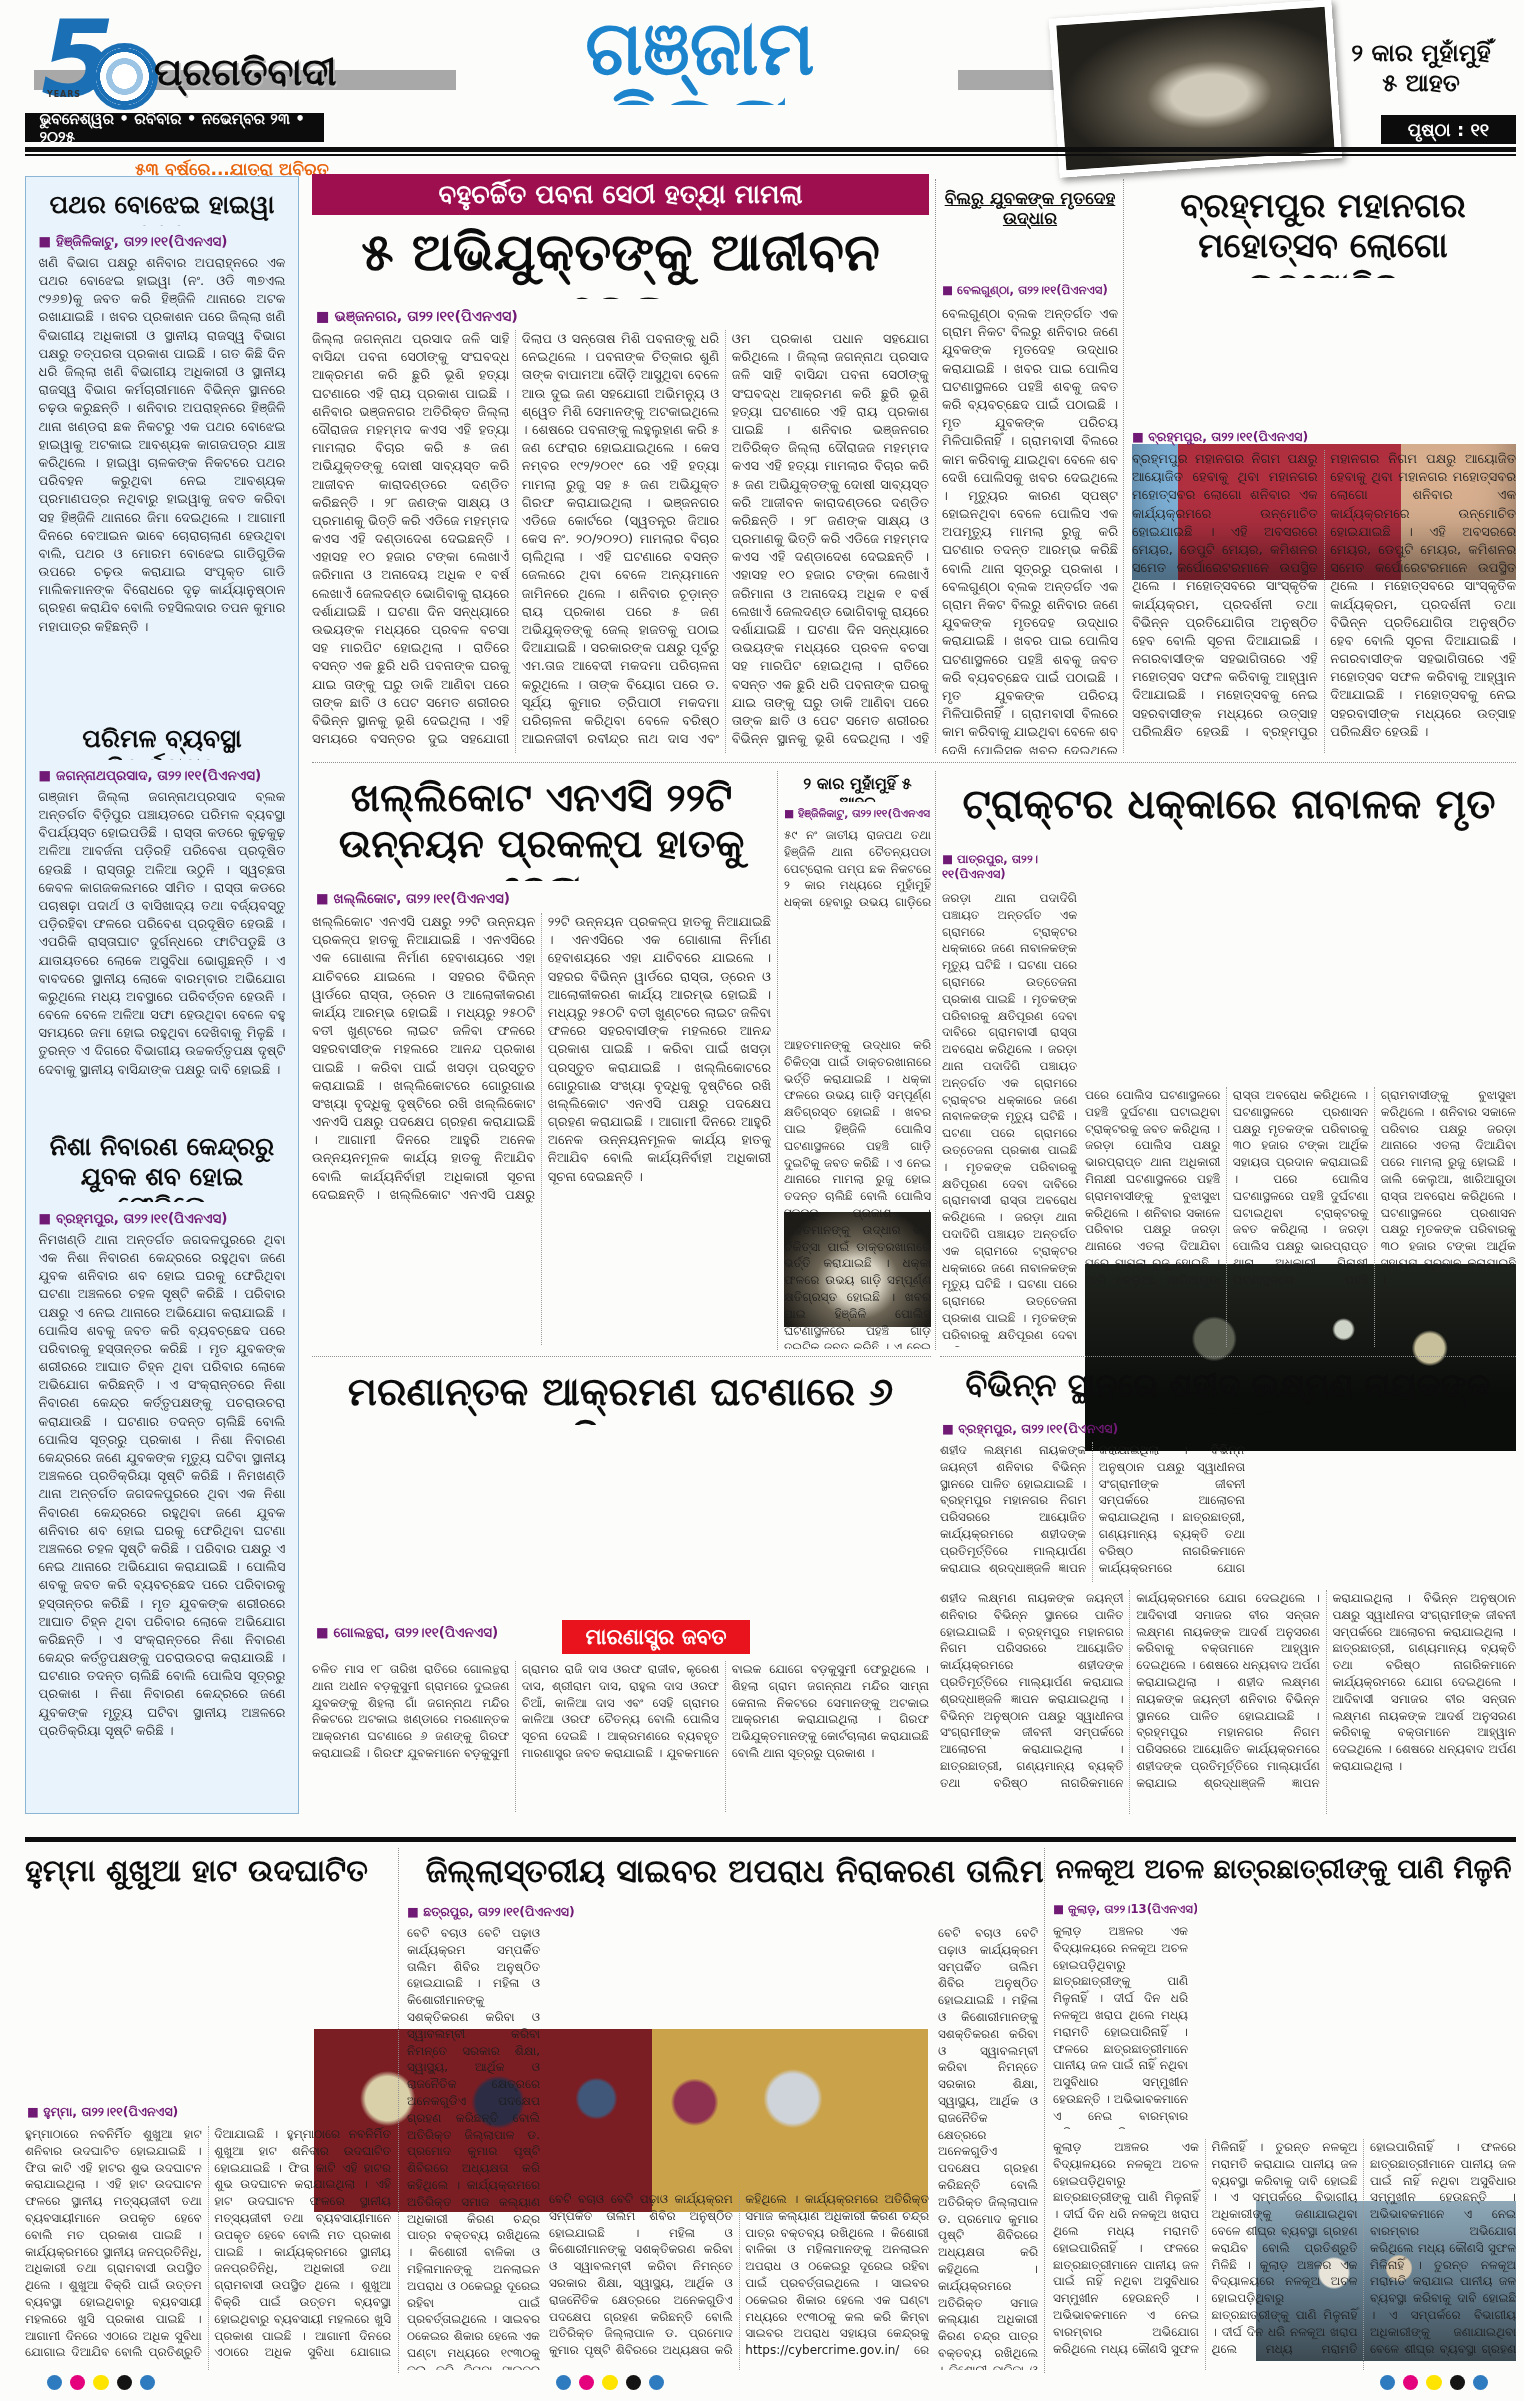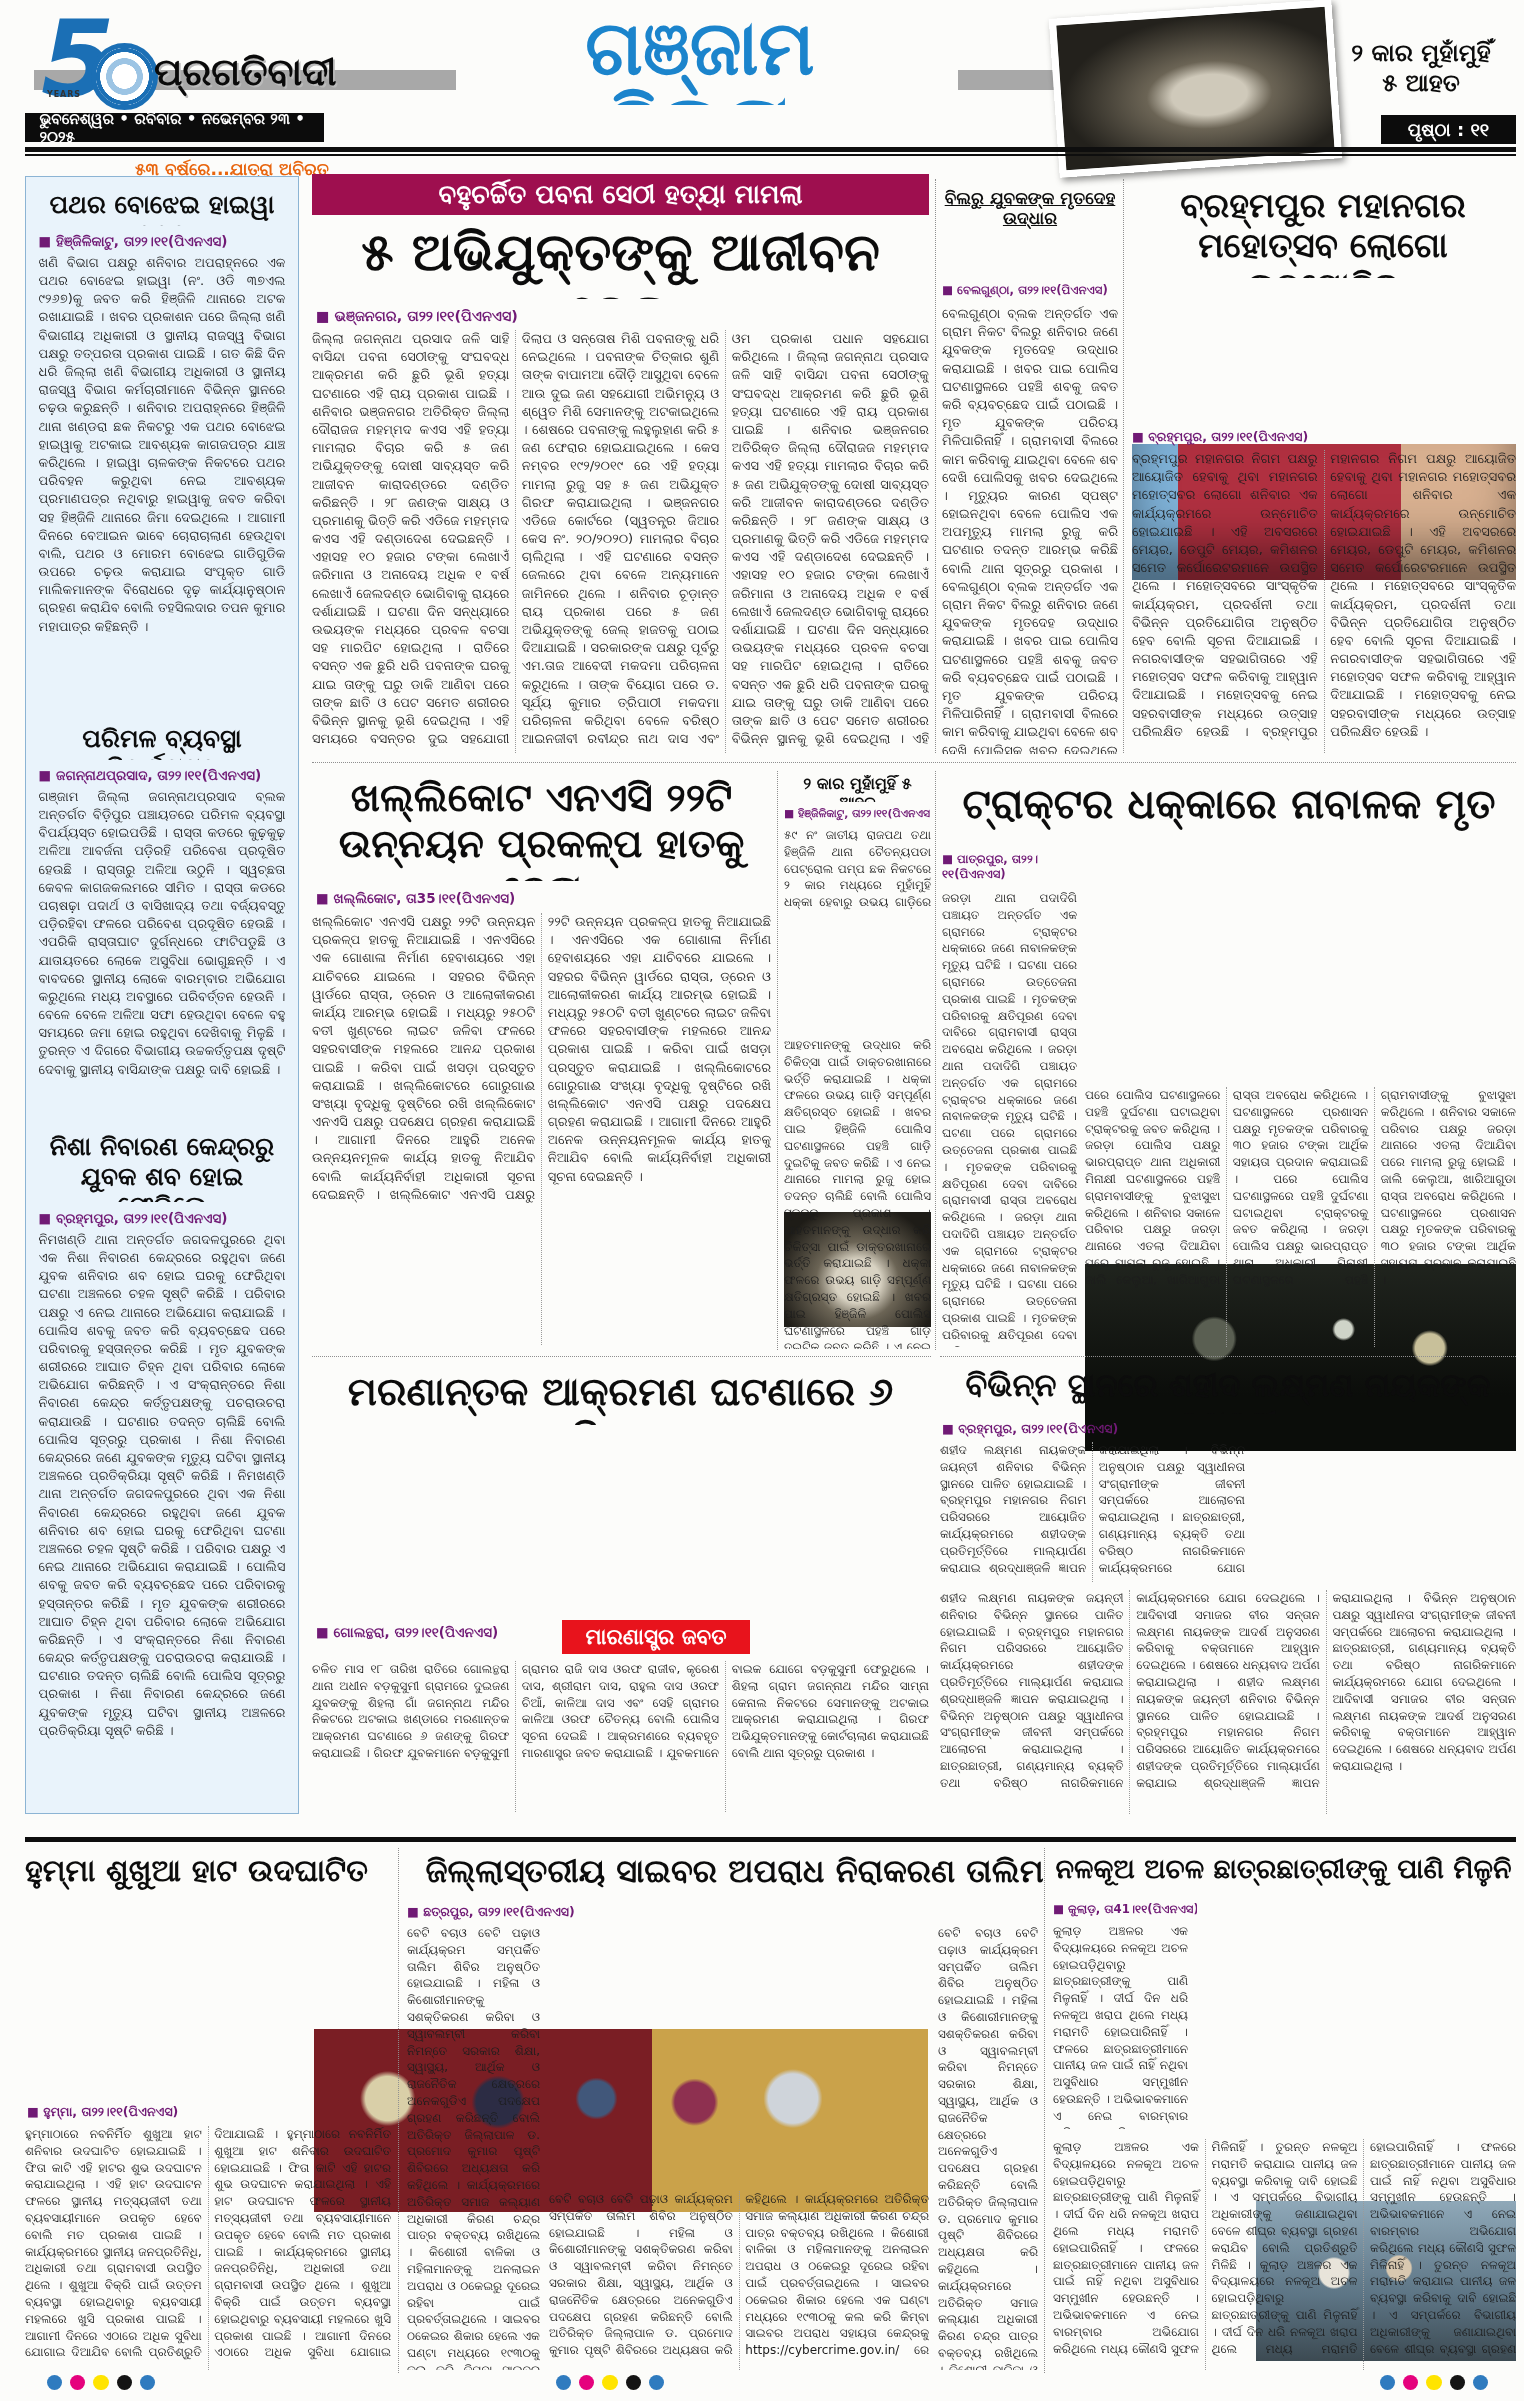--- a/index.html
+++ b/index.html
@@ -84,21 +84,21 @@
   <div class="abs dotline-v" style="left:1123px;top:179px;height:574px;"></div>
   <div class="abs headline" style="left:1130px;top:185px;width:386px;height:93px;font-size:34px;">ବ୍ରହ୍ମପୁର ମହାନଗର ମହୋତ୍ସବ ଲୋଗୋ ଉନ୍ମୋଚିତ</div>
   <div class="abs photo" style="left:1132px;top:285px;width:384px;height:136px;background:
       linear-gradient(90deg,#7fb2d8 0 12%,#b03040 12% 70%,#d8b090 70%);box-shadow:inset 0 -36px 45px rgba(0,0,0,.4);"></div>
   <div class="abs byline" style="left:1132px;top:429px;width:269px;height:18px;font-size:12.6px;">■ ବ୍ରହ୍ମପୁର, ତା୨୨।୧୧(ପିଏନଏସ)</div>
   <div class="abs body-text cols2" style="left:1132px;top:450px;width:384px;height:303px;">ବ୍ରହ୍ମପୁର ମହାନଗର ନିଗମ ପକ୍ଷରୁ ଆୟୋଜିତ ହେବାକୁ ଥିବା ମହାନଗର ମହୋତ୍ସବର ଲୋଗୋ ଶନିବାର ଏକ କାର୍ଯ୍ୟକ୍ରମରେ ଉନ୍ମୋଚିତ ହୋଇଯାଇଛି । ଏହି ଅବସରରେ ମେୟର, ଡେପୁଟି ମେୟର, କମିଶନର ସମେତ କର୍ପୋରେଟରମାନେ ଉପସ୍ଥିତ ଥିଲେ । ମହୋତ୍ସବରେ ସାଂସ୍କୃତିକ କାର୍ଯ୍ୟକ୍ରମ, ପ୍ରଦର୍ଶନୀ ତଥା ବିଭିନ୍ନ ପ୍ରତିଯୋଗିତା ଅନୁଷ୍ଠିତ ହେବ ବୋଲି ସୂଚନା ଦିଆଯାଇଛି । ନଗରବାସୀଙ୍କ ସହଭାଗିତାରେ ଏହି ମହୋତ୍ସବ ସଫଳ କରିବାକୁ ଆହ୍ୱାନ ଦିଆଯାଇଛି । ମହୋତ୍ସବକୁ ନେଇ ସହରବାସୀଙ୍କ ମଧ୍ୟରେ ଉତ୍ସାହ ପରିଲକ୍ଷିତ ହେଉଛି । ବ୍ରହ୍ମପୁର ମହାନଗର ନିଗମ ପକ୍ଷରୁ ଆୟୋଜିତ ହେବାକୁ ଥିବା ମହାନଗର ମହୋତ୍ସବର ଲୋଗୋ ଶନିବାର ଏକ କାର୍ଯ୍ୟକ୍ରମରେ ଉନ୍ମୋଚିତ ହୋଇଯାଇଛି । ଏହି ଅବସରରେ ମେୟର, ଡେପୁଟି ମେୟର, କମିଶନର ସମେତ କର୍ପୋରେଟରମାନେ ଉପସ୍ଥିତ ଥିଲେ । ମହୋତ୍ସବରେ ସାଂସ୍କୃତିକ କାର୍ଯ୍ୟକ୍ରମ, ପ୍ରଦର୍ଶନୀ ତଥା ବିଭିନ୍ନ ପ୍ରତିଯୋଗିତା ଅନୁଷ୍ଠିତ ହେବ ବୋଲି ସୂଚନା ଦିଆଯାଇଛି । ନଗରବାସୀଙ୍କ ସହଭାଗିତାରେ ଏହି ମହୋତ୍ସବ ସଫଳ କରିବାକୁ ଆହ୍ୱାନ ଦିଆଯାଇଛି । ମହୋତ୍ସବକୁ ନେଇ ସହରବାସୀଙ୍କ ମଧ୍ୟରେ ଉତ୍ସାହ ପରିଲକ୍ଷିତ ହେଉଛି ।</div>
 
   <div class="abs dotline-h" style="left:312px;top:762px;width:1204px;"></div>
 
   <div class="abs headline" style="left:312px;top:775px;width:459px;height:106px;font-size:39px;">ଖଲ୍ଲିକୋଟ ଏନଏସି ୨୨ଟି ଉନ୍ନୟନ ପ୍ରକଳ୍ପ ହାତକୁ ନେଲା</div>
-  <div class="abs byline" style="left:316px;top:890px;width:287px;height:20px;font-size:13.5px;">■ ଖଲ୍ଲିକୋଟ, ତା35।୧୧(ପିଏନଏସ)</div>
+  <div class="abs byline" style="left:316px;top:890px;width:287px;height:20px;font-size:13.5px;">■ ଖଲ୍ଲିକୋଟ, ତା୨୨।୧୧(ପିଏନଏସ)</div>
   <div class="abs body-text cols2" style="left:312px;top:913px;width:459px;height:432px;">ଖଲ୍ଲିକୋଟ ଏନଏସି ପକ୍ଷରୁ ୨୨ଟି ଉନ୍ନୟନ ପ୍ରକଳ୍ପ ହାତକୁ ନିଆଯାଇଛି । ଏନଏସିରେ ଏକ ଗୋଶାଳା ନିର୍ମାଣ ହେବାଶୟରେ ଏହା ଯାଚିବରେ ଯାଇଲେ । ସହରର ବିଭିନ୍ନ ୱାର୍ଡରେ ରାସ୍ତା, ଡ୍ରେନ ଓ ଆଲୋକୀକରଣ କାର୍ଯ୍ୟ ଆରମ୍ଭ ହୋଇଛି । ମଧ୍ୟରୁ ୨୫୦ଟି ବତୀ ଖୁଣ୍ଟରେ ଲାଇଟ ଜଳିବା ଫଳରେ ସହରବାସୀଙ୍କ ମହଲରେ ଆନନ୍ଦ ପ୍ରକାଶ ପାଇଛି । କରିବା ପାଇଁ ଖସଡ଼ା ପ୍ରସ୍ତୁତ କରାଯାଇଛି । ଖଲ୍ଲିକୋଟରେ ଗୋରୁଗାଈ ସଂଖ୍ୟା ବୃଦ୍ଧିକୁ ଦୃଷ୍ଟିରେ ରଖି ଖଲ୍ଲିକୋଟ ଏନଏସି ପକ୍ଷରୁ ପଦକ୍ଷେପ ଗ୍ରହଣ କରାଯାଇଛି । ଆଗାମୀ ଦିନରେ ଆହୁରି ଅନେକ ଉନ୍ନୟନମୂଳକ କାର୍ଯ୍ୟ ହାତକୁ ନିଆଯିବ ବୋଲି କାର୍ଯ୍ୟନିର୍ବାହୀ ଅଧିକାରୀ ସୂଚନା ଦେଇଛନ୍ତି । ଖଲ୍ଲିକୋଟ ଏନଏସି ପକ୍ଷରୁ ୨୨ଟି ଉନ୍ନୟନ ପ୍ରକଳ୍ପ ହାତକୁ ନିଆଯାଇଛି । ଏନଏସିରେ ଏକ ଗୋଶାଳା ନିର୍ମାଣ ହେବାଶୟରେ ଏହା ଯାଚିବରେ ଯାଇଲେ । ସହରର ବିଭିନ୍ନ ୱାର୍ଡରେ ରାସ୍ତା, ଡ୍ରେନ ଓ ଆଲୋକୀକରଣ କାର୍ଯ୍ୟ ଆରମ୍ଭ ହୋଇଛି । ମଧ୍ୟରୁ ୨୫୦ଟି ବତୀ ଖୁଣ୍ଟରେ ଲାଇଟ ଜଳିବା ଫଳରେ ସହରବାସୀଙ୍କ ମହଲରେ ଆନନ୍ଦ ପ୍ରକାଶ ପାଇଛି । କରିବା ପାଇଁ ଖସଡ଼ା ପ୍ରସ୍ତୁତ କରାଯାଇଛି । ଖଲ୍ଲିକୋଟରେ ଗୋରୁଗାଈ ସଂଖ୍ୟା ବୃଦ୍ଧିକୁ ଦୃଷ୍ଟିରେ ରଖି ଖଲ୍ଲିକୋଟ ଏନଏସି ପକ୍ଷରୁ ପଦକ୍ଷେପ ଗ୍ରହଣ କରାଯାଇଛି । ଆଗାମୀ ଦିନରେ ଆହୁରି ଅନେକ ଉନ୍ନୟନମୂଳକ କାର୍ଯ୍ୟ ହାତକୁ ନିଆଯିବ ବୋଲି କାର୍ଯ୍ୟନିର୍ବାହୀ ଅଧିକାରୀ ସୂଚନା ଦେଇଛନ୍ତି ।</div>
 
   <div class="abs dotline-v" style="left:777px;top:771px;height:579px;"></div>
   <div class="abs headline" style="left:784px;top:775px;width:147px;height:27px;font-size:16px;">୨ କାର ମୁହାଁମୁହିଁ ୫ ଆହତ</div>
   <div class="abs byline" style="left:784px;top:807px;width:147px;height:16px;font-size:10.8px;">■ ହିଞ୍ଜିଳିକାଟୁ, ତା୨୨।୧୧(ପିଏନଏସ)</div>
   <div class="abs body-text" style="left:784px;top:827px;width:147px;height:86px;font-size:12px;">୫୯ ନଂ ଜାତୀୟ ରାଜପଥ ତଥା ହିଞ୍ଜିଳି ଥାନା ଚୈତନ୍ୟପଡା ପେଟ୍ରୋଲ ପମ୍ପ ଛକ ନିକଟରେ ୨ କାର ମଧ୍ୟରେ ମୁହାଁମୁହିଁ ଧକ୍କା ହେବାରୁ ଉଭୟ ଗାଡ଼ିରେ ଯାତ୍ରା କରୁଥିବା ୫ ଜଣ ଆହତ ହୋଇଛନ୍ତି ।</div>
   <div class="abs photo" style="left:784px;top:917px;width:147px;height:115px;background:
       radial-gradient(ellipse at 50% 60%, #d8d2c2 0 22%, #6b6455 40%, #1e1c17 80%),#15130f;"></div>
   <div class="abs body-text" style="left:784px;top:1037px;width:147px;height:312px;font-size:12px;">ଆହତମାନଙ୍କୁ ଉଦ୍ଧାର କରି ଚିକିତ୍ସା ପାଇଁ ଡାକ୍ତରଖାନାରେ ଭର୍ତ୍ତି କରାଯାଇଛି । ଧକ୍କା ଫଳରେ ଉଭୟ ଗାଡ଼ି ସମ୍ପୂର୍ଣ୍ଣ କ୍ଷତିଗ୍ରସ୍ତ ହୋଇଛି । ଖବର ପାଇ ହିଞ୍ଜିଳି ପୋଲିସ ଘଟଣାସ୍ଥଳରେ ପହଞ୍ଚି ଗାଡ଼ି ଦୁଇଟିକୁ ଜବତ କରିଛି । ଏ ନେଇ ଥାନାରେ ମାମଲା ରୁଜୁ ହୋଇ ତଦନ୍ତ ଚାଲିଛି ବୋଲି ପୋଲିସ ସୂତ୍ରରୁ ପ୍ରକାଶ । ଆହତମାନଙ୍କୁ ଉଦ୍ଧାର କରି ଚିକିତ୍ସା ପାଇଁ ଡାକ୍ତରଖାନାରେ ଭର୍ତ୍ତି କରାଯାଇଛି । ଧକ୍କା ଫଳରେ ଉଭୟ ଗାଡ଼ି ସମ୍ପୂର୍ଣ୍ଣ କ୍ଷତିଗ୍ରସ୍ତ ହୋଇଛି । ଖବର ପାଇ ହିଞ୍ଜିଳି ପୋଲିସ ଘଟଣାସ୍ଥଳରେ ପହଞ୍ଚି ଗାଡ଼ି ଦୁଇଟିକୁ ଜବତ କରିଛି । ଏ ନେଇ ଥାନାରେ ମାମଲା ରୁଜୁ ହୋଇ ତଦନ୍ତ ଚାଲିଛି ବୋଲି ପୋଲିସ ସୂତ୍ରରୁ ପ୍ରକାଶ ।</div>
 
@@ -146,21 +146,21 @@
   <div class="abs dotline-v" style="left:398px;top:1848px;height:525px;"></div>
   <div class="abs headline" style="left:418px;top:1853px;width:633px;height:45px;font-size:32px;">ଜିଲ୍ଲାସ୍ତରୀୟ ସାଇବର ଅପରାଧ ନିରାକରଣ ତାଲିମ</div>
   <div class="abs byline" style="left:407px;top:1904px;width:224px;height:18px;font-size:12.6px;">■ ଛତ୍ରପୁର, ତା୨୨।୧୧(ପିଏନଏସ)</div>
   <div class="abs body-text" style="left:407px;top:1925px;width:133px;height:445px;font-size:12px;">ବେଟି ବଚାଓ ବେଟି ପଢ଼ାଓ କାର୍ଯ୍ୟକ୍ରମ ସମ୍ପର୍କିତ ତାଲିମ ଶିବିର ଅନୁଷ୍ଠିତ ହୋଇଯାଇଛି । ମହିଳା ଓ କିଶୋରୀମାନଙ୍କୁ ସଶକ୍ତିକରଣ କରିବା ଓ ସ୍ୱାବଲମ୍ବୀ କରିବା ନିମନ୍ତେ ସରକାର ଶିକ୍ଷା, ସ୍ୱାସ୍ଥ୍ୟ, ଆର୍ଥିକ ଓ ରାଜନୈତିକ କ୍ଷେତ୍ରରେ ଅନେକଗୁଡିଏ ପଦକ୍ଷେପ ଗ୍ରହଣ କରିଛନ୍ତି ବୋଲି ଅତିରିକ୍ତ ଜିଲ୍ଲାପାଳ ଡ. ପ୍ରମୋଦ କୁମାର ପୃଷ୍ଟି ଶିବିରରେ ଅଧ୍ୟକ୍ଷତା କରି କହିଥିଲେ । କାର୍ଯ୍ୟକ୍ରମରେ ଅତିରିକ୍ତ ସମାଜ କଲ୍ୟାଣ ଅଧିକାରୀ କିରଣ ଚନ୍ଦ୍ର ପାତ୍ର ବକ୍ତବ୍ୟ ରଖିଥିଲେ । କିଶୋରୀ ବାଳିକା ଓ ମହିଳାମାନଙ୍କୁ ଅନଲାଇନ ଅପରାଧ ଓ ଠକେଇରୁ ଦୂରେଇ ରହିବା ପାଇଁ ପ୍ରବର୍ତ୍ତାଇଥିଲେ । ସାଇବର ଠକେଇର ଶିକାର ହେଲେ ଏକ ଘଣ୍ଟା ମଧ୍ୟରେ ୧୯୩୦କୁ କଲ କରି କିମ୍ବା ସାଇବର ଅପରାଧ ସହାୟତା କେନ୍ଦ୍ରକୁ https://cybercrime.gov.in/ ରେ ଅଭିଯୋଗ କରିପାରିବେ ବୋଲି ସୂଚନା ଦିଆଯାଇଥିଲା । ଜିଲ୍ଲା ମହିଳା ସଶକ୍ତିକରଣ ହବର ଜିଲ୍ଲା ସଂଯୋଜିକା ଗୀତାଞ୍ଜଳି ମହାରଣା ସମସ୍ତଙ୍କୁ ସ୍ୱାଗତ କରିଥିଲେ । ଶେଷରେ ବେଟି ବଚାଓ ବେଟି ପଢ଼ାଓ ସ୍କିମର ଲକ୍ଷ୍ୟ ଓ ଏହାର ଉଦ୍ଦେଶ୍ୟ ବିଷୟରେ ବୁଝାଇଥିଲେ ।</div>
 
   <div class="abs body-text cols2" style="left:549px;top:2191px;width:380px;height:179px;font-size:12px;">ବେଟି ବଚାଓ ବେଟି ପଢ଼ାଓ କାର୍ଯ୍ୟକ୍ରମ ସମ୍ପର୍କିତ ତାଲିମ ଶିବିର ଅନୁଷ୍ଠିତ ହୋଇଯାଇଛି । ମହିଳା ଓ କିଶୋରୀମାନଙ୍କୁ ସଶକ୍ତିକରଣ କରିବା ଓ ସ୍ୱାବଲମ୍ବୀ କରିବା ନିମନ୍ତେ ସରକାର ଶିକ୍ଷା, ସ୍ୱାସ୍ଥ୍ୟ, ଆର୍ଥିକ ଓ ରାଜନୈତିକ କ୍ଷେତ୍ରରେ ଅନେକଗୁଡିଏ ପଦକ୍ଷେପ ଗ୍ରହଣ କରିଛନ୍ତି ବୋଲି ଅତିରିକ୍ତ ଜିଲ୍ଲାପାଳ ଡ. ପ୍ରମୋଦ କୁମାର ପୃଷ୍ଟି ଶିବିରରେ ଅଧ୍ୟକ୍ଷତା କରି କହିଥିଲେ । କାର୍ଯ୍ୟକ୍ରମରେ ଅତିରିକ୍ତ ସମାଜ କଲ୍ୟାଣ ଅଧିକାରୀ କିରଣ ଚନ୍ଦ୍ର ପାତ୍ର ବକ୍ତବ୍ୟ ରଖିଥିଲେ । କିଶୋରୀ ବାଳିକା ଓ ମହିଳାମାନଙ୍କୁ ଅନଲାଇନ ଅପରାଧ ଓ ଠକେଇରୁ ଦୂରେଇ ରହିବା ପାଇଁ ପ୍ରବର୍ତ୍ତାଇଥିଲେ । ସାଇବର ଠକେଇର ଶିକାର ହେଲେ ଏକ ଘଣ୍ଟା ମଧ୍ୟରେ ୧୯୩୦କୁ କଲ କରି କିମ୍ବା ସାଇବର ଅପରାଧ ସହାୟତା କେନ୍ଦ୍ରକୁ https://cybercrime.gov.in/ ରେ ଅଭିଯୋଗ କରିପାରିବେ ବୋଲି ସୂଚନା ଦିଆଯାଇଥିଲା । ଜିଲ୍ଲା ମହିଳା ସଶକ୍ତିକରଣ ହବର ଜିଲ୍ଲା ସଂଯୋଜିକା ଗୀତାଞ୍ଜଳି ମହାରଣା ସମସ୍ତଙ୍କୁ ସ୍ୱାଗତ କରିଥିଲେ । ଶେଷରେ ବେଟି ବଚାଓ ବେଟି ପଢ଼ାଓ ସ୍କିମର ଲକ୍ଷ୍ୟ ଓ ଏହାର ଉଦ୍ଦେଶ୍ୟ ବିଷୟରେ ବୁଝାଇଥିଲେ ।</div>
   <div class="abs body-text" style="left:938px;top:1925px;width:100px;height:445px;font-size:12px;">ବେଟି ବଚାଓ ବେଟି ପଢ଼ାଓ କାର୍ଯ୍ୟକ୍ରମ ସମ୍ପର୍କିତ ତାଲିମ ଶିବିର ଅନୁଷ୍ଠିତ ହୋଇଯାଇଛି । ମହିଳା ଓ କିଶୋରୀମାନଙ୍କୁ ସଶକ୍ତିକରଣ କରିବା ଓ ସ୍ୱାବଲମ୍ବୀ କରିବା ନିମନ୍ତେ ସରକାର ଶିକ୍ଷା, ସ୍ୱାସ୍ଥ୍ୟ, ଆର୍ଥିକ ଓ ରାଜନୈତିକ କ୍ଷେତ୍ରରେ ଅନେକଗୁଡିଏ ପଦକ୍ଷେପ ଗ୍ରହଣ କରିଛନ୍ତି ବୋଲି ଅତିରିକ୍ତ ଜିଲ୍ଲାପାଳ ଡ. ପ୍ରମୋଦ କୁମାର ପୃଷ୍ଟି ଶିବିରରେ ଅଧ୍ୟକ୍ଷତା କରି କହିଥିଲେ । କାର୍ଯ୍ୟକ୍ରମରେ ଅତିରିକ୍ତ ସମାଜ କଲ୍ୟାଣ ଅଧିକାରୀ କିରଣ ଚନ୍ଦ୍ର ପାତ୍ର ବକ୍ତବ୍ୟ ରଖିଥିଲେ । କିଶୋରୀ ବାଳିକା ଓ ମହିଳାମାନଙ୍କୁ ଅନଲାଇନ ଅପରାଧ ଓ ଠକେଇରୁ ଦୂରେଇ ରହିବା ପାଇଁ ପ୍ରବର୍ତ୍ତାଇଥିଲେ । ସାଇବର ଠକେଇର ଶିକାର ହେଲେ ଏକ ଘଣ୍ଟା ମଧ୍ୟରେ ୧୯୩୦କୁ କଲ କରି କିମ୍ବା ସାଇବର ଅପରାଧ ସହାୟତା କେନ୍ଦ୍ରକୁ https://cybercrime.gov.in/ ରେ ଅଭିଯୋଗ କରିପାରିବେ ବୋଲି ସୂଚନା ଦିଆଯାଇଥିଲା । ଜିଲ୍ଲା ମହିଳା ସଶକ୍ତିକରଣ ହବର ଜିଲ୍ଲା ସଂଯୋଜିକା ଗୀତାଞ୍ଜଳି ମହାରଣା ସମସ୍ତଙ୍କୁ ସ୍ୱାଗତ କରିଥିଲେ । ଶେଷରେ ବେଟି ବଚାଓ ବେଟି ପଢ଼ାଓ ସ୍କିମର ଲକ୍ଷ୍ୟ ଓ ଏହାର ଉଦ୍ଦେଶ୍ୟ ବିଷୟରେ ବୁଝାଇଥିଲେ ।</div>
 
   <div class="abs dotline-v" style="left:1044px;top:1848px;height:525px;"></div>
   <div class="abs headline" style="left:1051px;top:1853px;width:465px;height:39px;font-size:27px;">ନଳକୂଅ ଅଚଳ ଛାତ୍ରଛାତ୍ରୀଙ୍କୁ ପାଣି ମିଳୁନି</div>
-  <div class="abs byline" style="left:1053px;top:1902px;width:144px;height:18px;font-size:11.7px;">■ କୁଲାଡ଼, ତା41।୧୧(ପିଏନଏସ)</div>
+  <div class="abs byline" style="left:1053px;top:1902px;width:144px;height:18px;font-size:11.7px;">■ କୁଲାଡ଼, ତା୨୨।13(ପିଏନଏସ)</div>
   <div class="abs body-text" style="left:1053px;top:1923px;width:135px;height:206px;font-size:12px;">କୁଲାଡ଼ ଅଞ୍ଚଳର ଏକ ବିଦ୍ୟାଳୟରେ ନଳକୂଅ ଅଚଳ ହୋଇପଡ଼ିଥିବାରୁ ଛାତ୍ରଛାତ୍ରୀଙ୍କୁ ପାଣି ମିଳୁନାହିଁ । ଦୀର୍ଘ ଦିନ ଧରି ନଳକୂଅ ଖରାପ ଥିଲେ ମଧ୍ୟ ମରାମତି ହୋଇପାରିନାହିଁ । ଫଳରେ ଛାତ୍ରଛାତ୍ରୀମାନେ ପାନୀୟ ଜଳ ପାଇଁ ନାହିଁ ନଥିବା ଅସୁବିଧାର ସମ୍ମୁଖୀନ ହେଉଛନ୍ତି । ଅଭିଭାବକମାନେ ଏ ନେଇ ବାରମ୍ବାର ଅଭିଯୋଗ କରିଥିଲେ ମଧ୍ୟ କୌଣସି ସୁଫଳ ମିଳିନାହିଁ । ତୁରନ୍ତ ନଳକୂଅ ମରାମତି କରାଯାଇ ପାନୀୟ ଜଳ ବ୍ୟବସ୍ଥା କରିବାକୁ ଦାବି ହୋଇଛି । ଏ ସମ୍ପର୍କରେ ବିଭାଗୀୟ ଅଧିକାରୀଙ୍କୁ ଜଣାଯାଇଥିବା ବେଳେ ଶୀଘ୍ର ବ୍ୟବସ୍ଥା ଗ୍ରହଣ କରାଯିବ ବୋଲି ପ୍ରତିଶ୍ରୁତି ମିଳିଛି ।</div>
 
   <div class="abs body-text cols3" style="left:1053px;top:2139px;width:463px;height:231px;font-size:12px;">କୁଲାଡ଼ ଅଞ୍ଚଳର ଏକ ବିଦ୍ୟାଳୟରେ ନଳକୂଅ ଅଚଳ ହୋଇପଡ଼ିଥିବାରୁ ଛାତ୍ରଛାତ୍ରୀଙ୍କୁ ପାଣି ମିଳୁନାହିଁ । ଦୀର୍ଘ ଦିନ ଧରି ନଳକୂଅ ଖରାପ ଥିଲେ ମଧ୍ୟ ମରାମତି ହୋଇପାରିନାହିଁ । ଫଳରେ ଛାତ୍ରଛାତ୍ରୀମାନେ ପାନୀୟ ଜଳ ପାଇଁ ନାହିଁ ନଥିବା ଅସୁବିଧାର ସମ୍ମୁଖୀନ ହେଉଛନ୍ତି । ଅଭିଭାବକମାନେ ଏ ନେଇ ବାରମ୍ବାର ଅଭିଯୋଗ କରିଥିଲେ ମଧ୍ୟ କୌଣସି ସୁଫଳ ମିଳିନାହିଁ । ତୁରନ୍ତ ନଳକୂଅ ମରାମତି କରାଯାଇ ପାନୀୟ ଜଳ ବ୍ୟବସ୍ଥା କରିବାକୁ ଦାବି ହୋଇଛି । ଏ ସମ୍ପର୍କରେ ବିଭାଗୀୟ ଅଧିକାରୀଙ୍କୁ ଜଣାଯାଇଥିବା ବେଳେ ଶୀଘ୍ର ବ୍ୟବସ୍ଥା ଗ୍ରହଣ କରାଯିବ ବୋଲି ପ୍ରତିଶ୍ରୁତି ମିଳିଛି । କୁଲାଡ଼ ଅଞ୍ଚଳର ଏକ ବିଦ୍ୟାଳୟରେ ନଳକୂଅ ଅଚଳ ହୋଇପଡ଼ିଥିବାରୁ ଛାତ୍ରଛାତ୍ରୀଙ୍କୁ ପାଣି ମିଳୁନାହିଁ । ଦୀର୍ଘ ଦିନ ଧରି ନଳକୂଅ ଖରାପ ଥିଲେ ମଧ୍ୟ ମରାମତି ହୋଇପାରିନାହିଁ । ଫଳରେ ଛାତ୍ରଛାତ୍ରୀମାନେ ପାନୀୟ ଜଳ ପାଇଁ ନାହିଁ ନଥିବା ଅସୁବିଧାର ସମ୍ମୁଖୀନ ହେଉଛନ୍ତି । ଅଭିଭାବକମାନେ ଏ ନେଇ ବାରମ୍ବାର ଅଭିଯୋଗ କରିଥିଲେ ମଧ୍ୟ କୌଣସି ସୁଫଳ ମିଳିନାହିଁ । ତୁରନ୍ତ ନଳକୂଅ ମରାମତି କରାଯାଇ ପାନୀୟ ଜଳ ବ୍ୟବସ୍ଥା କରିବାକୁ ଦାବି ହୋଇଛି । ଏ ସମ୍ପର୍କରେ ବିଭାଗୀୟ ଅଧିକାରୀଙ୍କୁ ଜଣାଯାଇଥିବା ବେଳେ ଶୀଘ୍ର ବ୍ୟବସ୍ଥା ଗ୍ରହଣ କରାଯିବ ବୋଲି ପ୍ରତିଶ୍ରୁତି ମିଳିଛି ।</div>
 
   <div class="abs" style="left:47px;top:2375px;height:18px;"><span class="dot" style="background: rgb(47, 123, 191);"></span><span class="dot" style="background: rgb(229, 2, 125);"></span><span class="dot" style="background: rgb(255, 228, 0);"></span><span class="dot" style="background: rgb(20, 20, 20);"></span><span class="dot" style="background: rgb(47, 123, 191);"></span></div>
   <div class="abs" style="left:556px;top:2375px;height:18px;"><span class="dot" style="background: rgb(47, 123, 191);"></span><span class="dot" style="background: rgb(229, 2, 125);"></span><span class="dot" style="background: rgb(255, 228, 0);"></span><span class="dot" style="background: rgb(20, 20, 20);"></span><span class="dot" style="background: rgb(47, 123, 191);"></span></div>
   <div class="abs" style="left:1380px;top:2375px;height:18px;"><span class="dot" style="background: rgb(47, 123, 191);"></span><span class="dot" style="background: rgb(229, 2, 125);"></span><span class="dot" style="background: rgb(255, 228, 0);"></span><span class="dot" style="background: rgb(20, 20, 20);"></span><span class="dot" style="background: rgb(47, 123, 191);"></span></div>
 
 </div>
 

